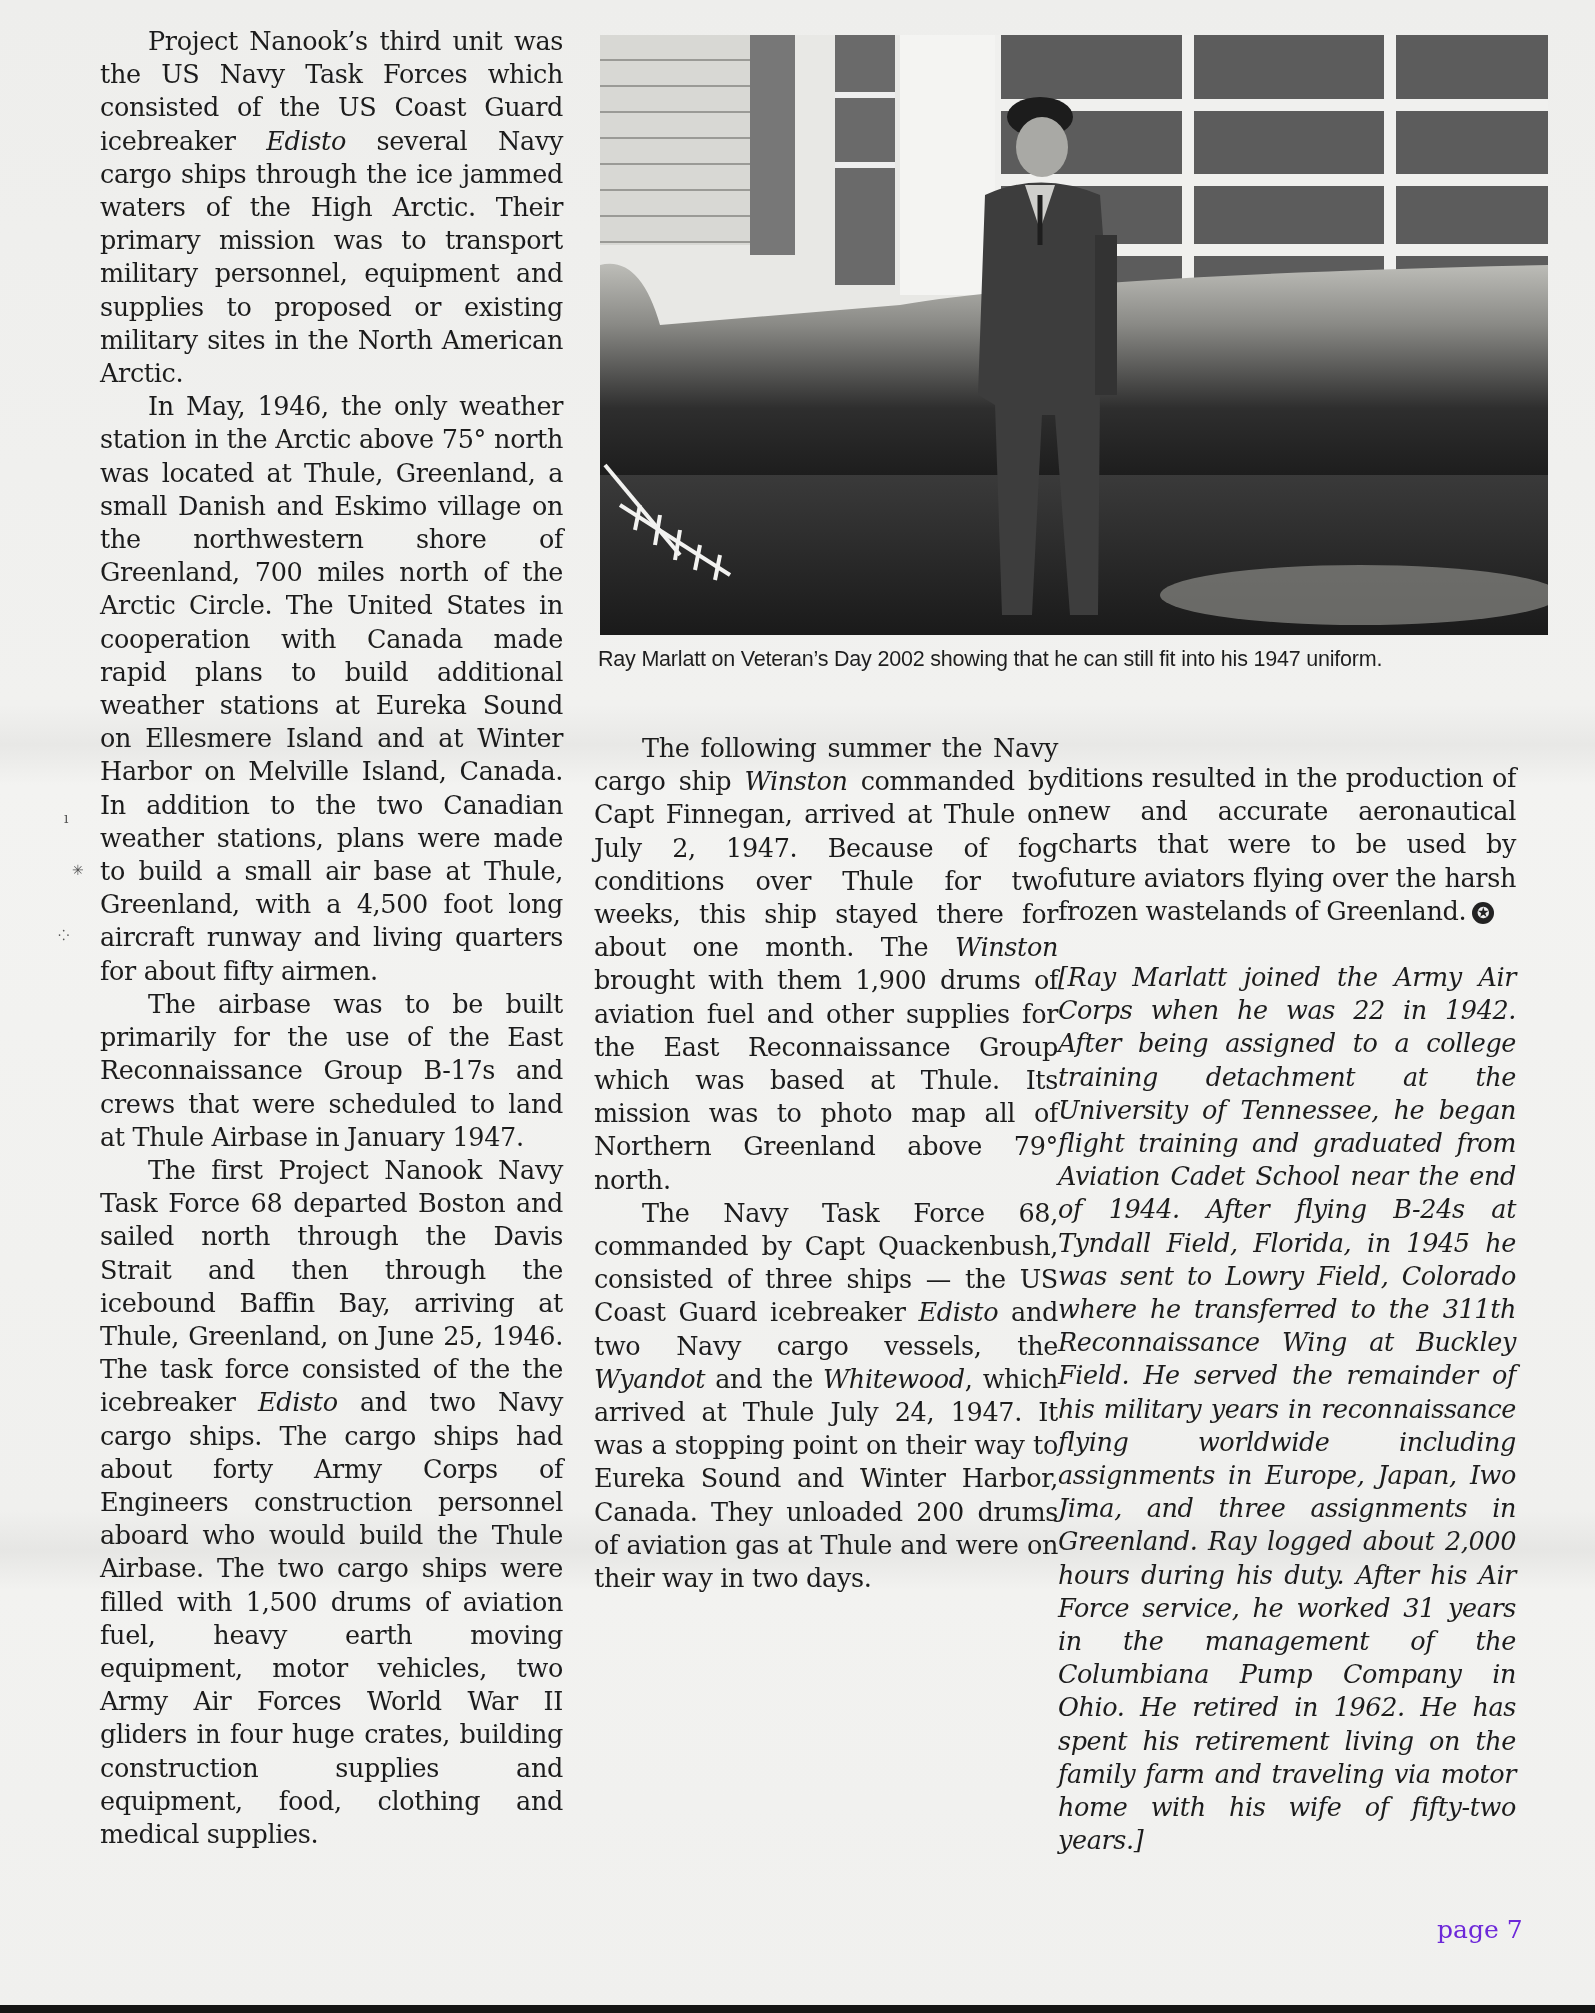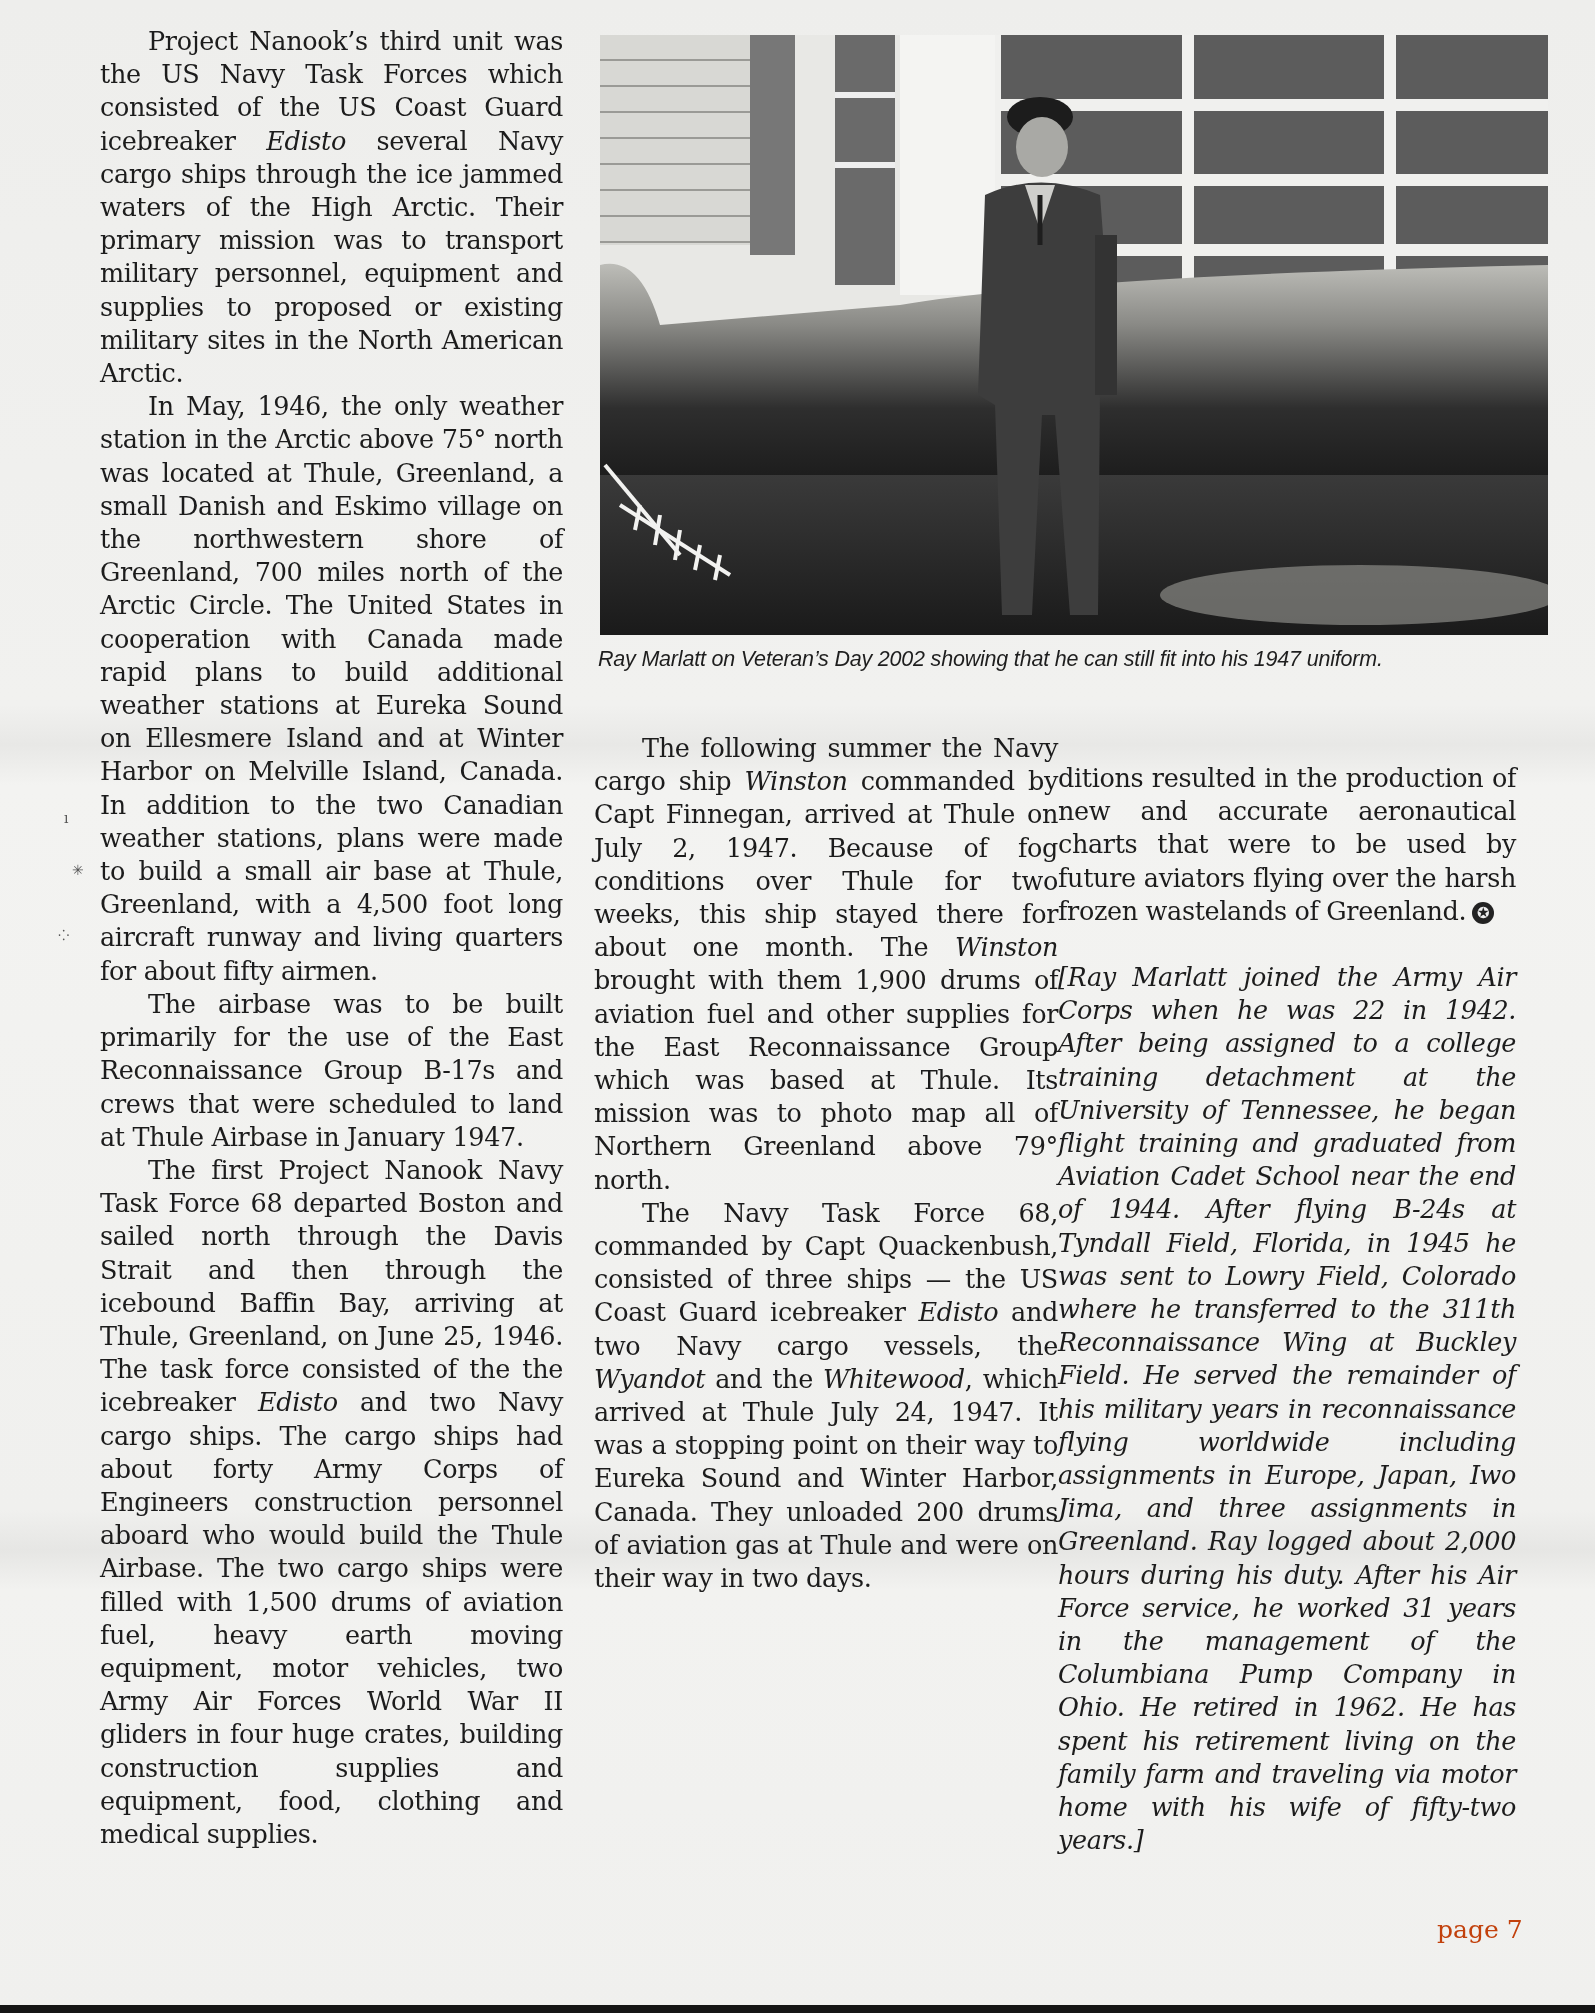--- a/index.html
+++ b/index.html
@@ -35,32 +35,31 @@
     letter-spacing: -0.4px;
   }
   .photo {
     position: absolute; left: 600px; top: 35px; width: 948px; height: 600px;
     background: #2a2a2a; overflow: hidden;
   }
   .photo svg { display: block; width: 100%; height: 100%; }
   .caption {
     position: absolute; left: 598px; top: 644px; width: 960px;
     font-family: "Liberation Sans", "DejaVu Sans", sans-serif;
-    font-style: italic;
     font-size: 21.5px; line-height: 30px;
     color: #1e1e1e; letter-spacing: -0.2px;
   }
   .end-mark {
     display: inline-block; width: 22px; height: 22px; border-radius: 50%;
     background: #222; color: #eee; font-size: 15px; line-height: 22px;
     text-align: center; font-style: normal; vertical-align: 2px; margin-left: 6px;
   }
   .page-number {
     position: absolute; left: 1437px; top: 1915px;
-    font-size: 25px; color: #c2410c;
+    font-size: 25px; color: #6d28d9;
   }
   .bottom-edge {
     position: absolute; left: 0; right: 0; bottom: 0; height: 8px; background: #151515;
   }
   .speck { position: absolute; color: #555; font-size: 14px; }
 </style>
 </head>
 <body>
 
 <div class="page-shade"></div>

